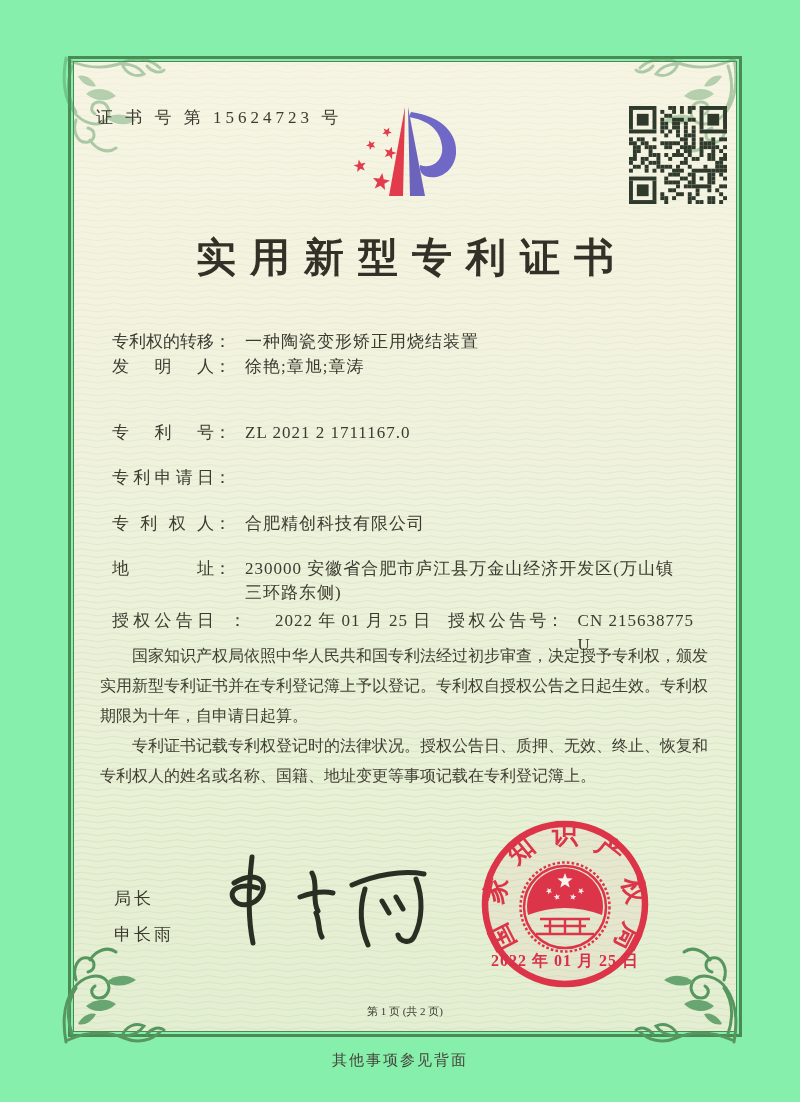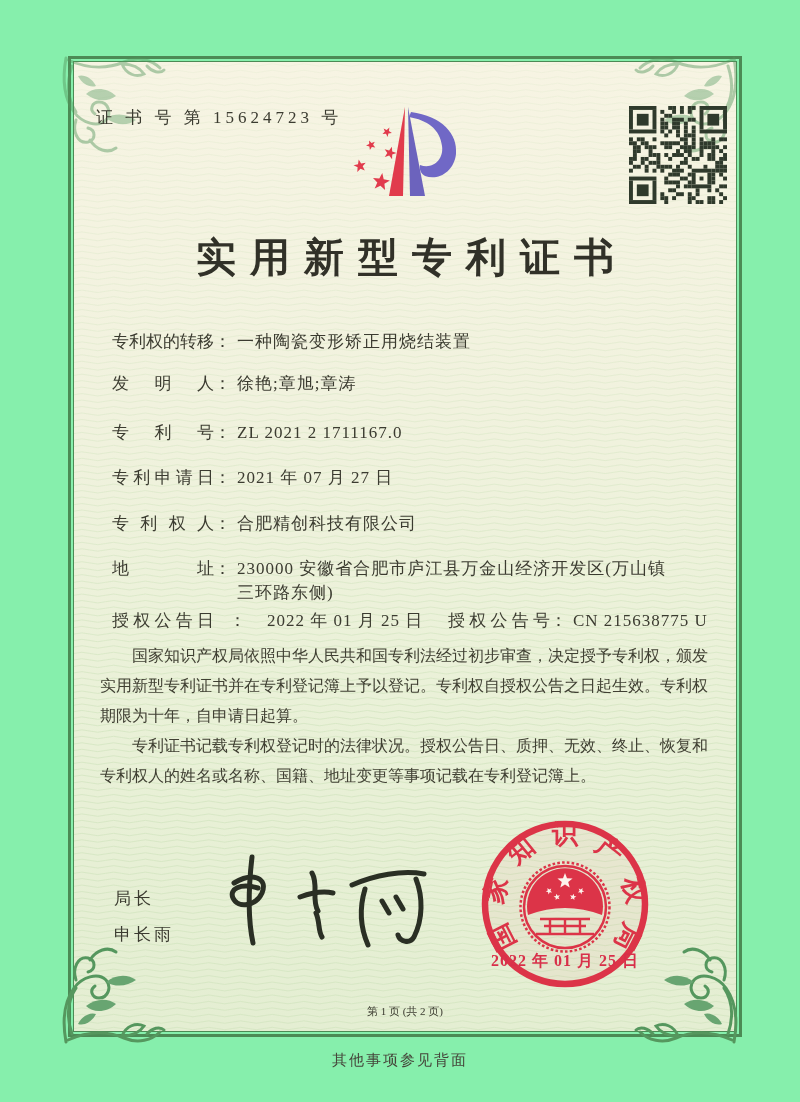--- a/index.html
+++ b/index.html
@@ -21,24 +21,24 @@
   .cert-number{position:absolute;left:96px;top:106px;font-size:17px;letter-spacing:4px;color:#3b3b30;}
   .logo{position:absolute;left:334px;top:101px;width:140px;height:110px;}
   .qr{position:absolute;left:629px;top:106px;width:98px;height:98px;}
   .title{position:absolute;left:68px;top:230px;width:674px;text-align:center;
          font-size:40px;font-weight:bold;letter-spacing:14px;color:#313128;text-indent:14px;}
 
   .fields{position:absolute;left:112px;top:0;width:596px;font-size:17px;color:#3b3b30;}
   .frow{position:absolute;left:0;display:flex;align-items:flex-start;line-height:24px;}
   .flabel{display:inline-block;width:102px;text-align:justify;text-align-last:justify;letter-spacing:0;}
   .fcolon{display:inline-block;margin:0 6px 0 0;}
-  .fvalue{letter-spacing:1px;}
+  .fvalue{letter-spacing:1px;margin-left:8px;}
   .addr-value{width:436px;}
   .grant-group2{position:absolute;left:336px;top:0;display:flex;}
-  .r1{top:330px;} .r2{top:372px;} .r3{top:421px;} .r4{top:466px;}
+  .r1{top:330px;} .r2{top:355px;} .r3{top:421px;} .r4{top:466px;}
   .r5{top:512px;justify-content:space-between;} .r6{top:557px;} .r7{top:609px;width:596px;}
 
   .body-text{position:absolute;left:100px;top:641px;width:608px;font-size:16px;
              line-height:30px;text-align:justify;color:#404033;}
   .body-text p{margin:0;text-indent:2em;}
 
   .sig-title{position:absolute;left:114px;top:887px;font-size:17px;letter-spacing:3px;color:#3b3b30;}
   .sig-name{position:absolute;left:114px;top:923px;font-size:17px;letter-spacing:3px;color:#3b3b30;}
   .signature{position:absolute;left:212px;top:843px;width:230px;height:112px;}
 
@@ -490,21 +490,20 @@
       <span class="fvalue">徐艳;章旭;章涛</span>
     </div>
     <div class="frow r3">
       <span class="flabel">专利号</span>
         <span class="fcolon">：</span>
       <span class="fvalue">ZL 2021 2 1711167.0</span>
     </div>
     <div class="frow r4">
       <span class="flabel">专利申请日</span>
         <span class="fcolon">：</span>
-      <span class="fvalue">2021 年 07 月 27 日</span>
     </div>
     <div class="frow r5">
       <span class="flabel">专利权人</span>
         <span class="fcolon">：</span>
       <span class="fvalue">合肥精创科技有限公司</span>
     </div>
     <div class="frow r6">
       <span class="flabel">地址</span>
         <span class="fcolon">：</span>
       <span class="fvalue addr-value">230000 安徽省合肥市庐江县万金山经济开发区(万山镇三环路东侧)</span>

